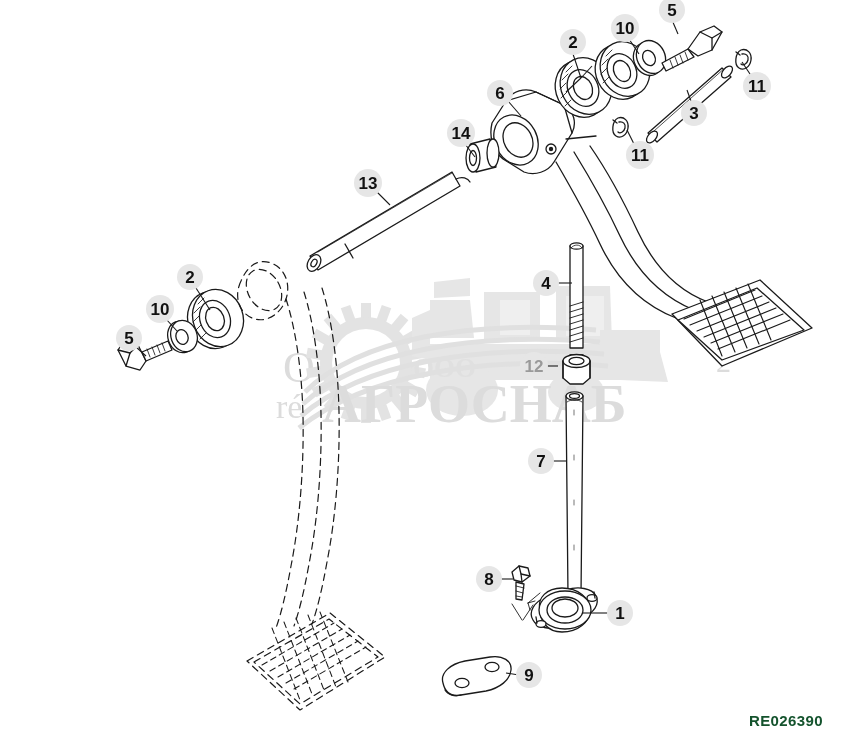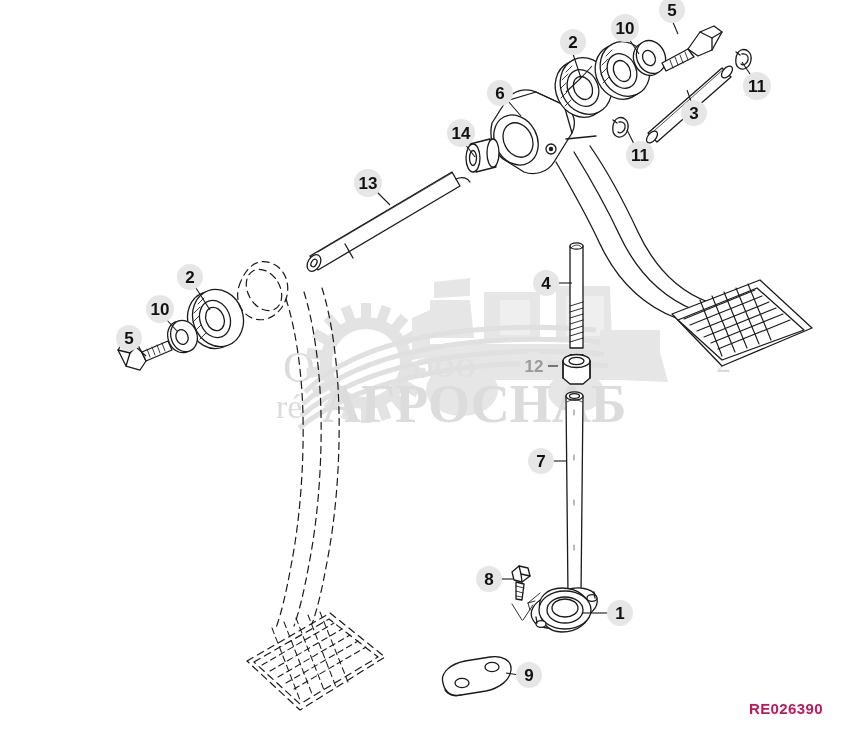--- a/index.html
+++ b/index.html
@@ -2,23 +2,23 @@
 <html><head>
 <meta charset="utf-8">
 <style>
   html,body{margin:0;padding:0;background:#fff;}
   body{width:841px;height:731px;overflow:hidden;
        font-family:"Liberation Sans",sans-serif;}
   #stage{position:relative;width:841px;height:731px;background:#ffffff;}
   svg.layer{position:absolute;left:0;top:0;width:841px;height:731px;}
   #watermark{position:absolute;left:0;top:0;width:841px;height:731px;
              pointer-events:none;}
-  #refnum{position:absolute;right:18px;bottom:14px;
+  #refnum{position:absolute;right:18px;bottom:2px;
           font-family:"Liberation Sans",sans-serif;
-          font-size:15px;font-weight:bold;color:#be185d;letter-spacing:.4px;}
+          font-size:15px;font-weight:bold;color:#14532d;letter-spacing:.4px;}
   .ghosttext{font-family:"Liberation Serif",serif;fill:#dcdcdc;}
 </style>
 </head>
 <body>
 
 <div id="stage">
 
   <svg id="watermark" class="layer" viewBox="0 0 841 731">
     <g>
       <text class="ghosttext" x="283" y="382" font-size="44">O</text>

